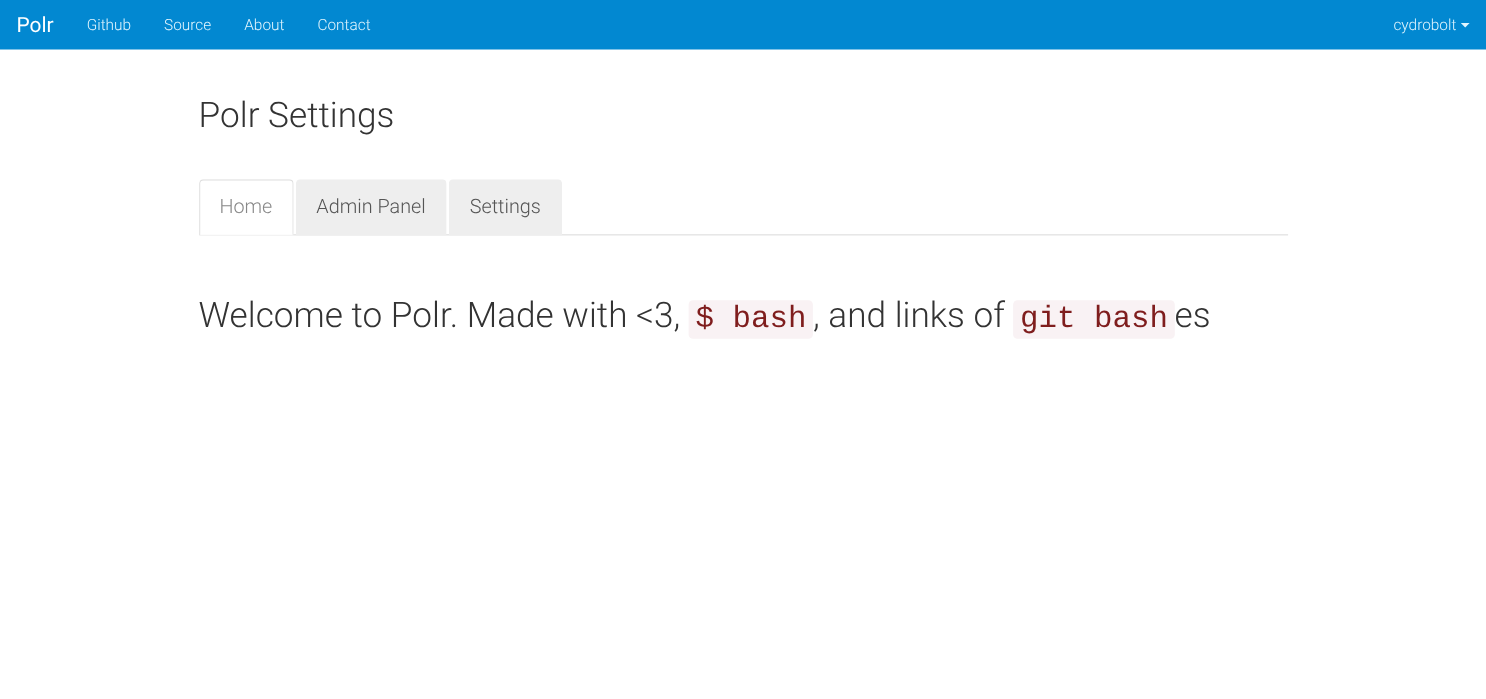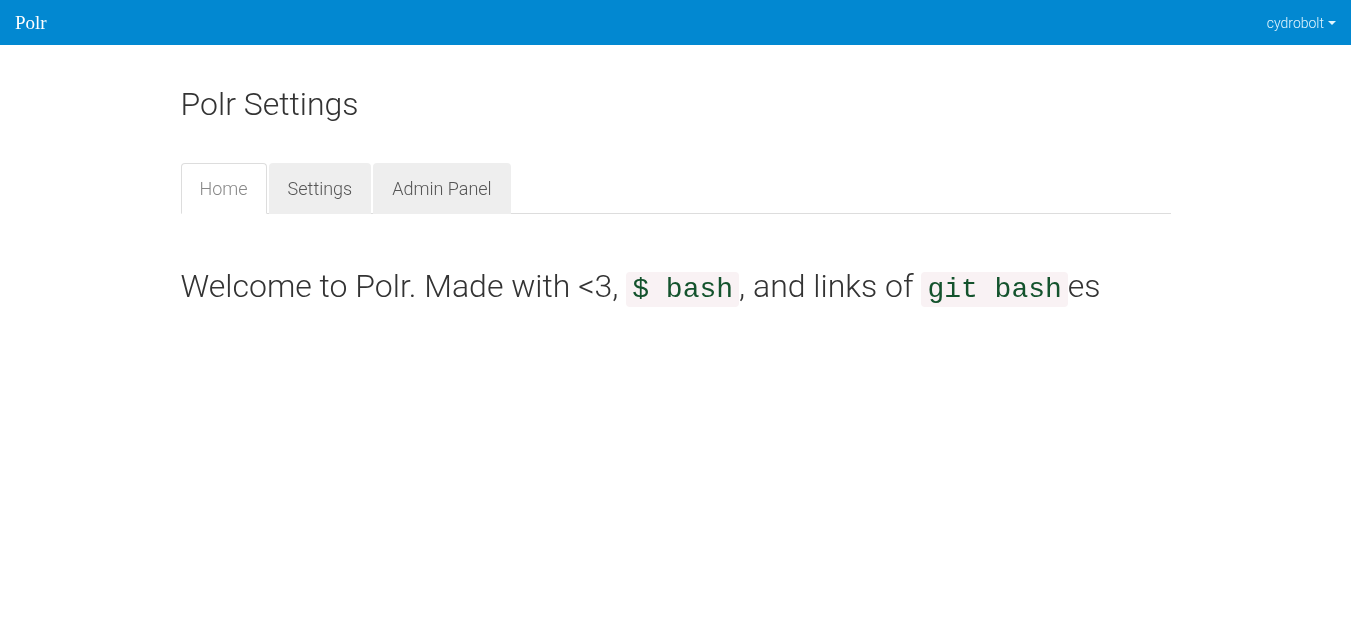--- a/index.html
+++ b/index.html
@@ -17,21 +17,20 @@
       background-color: #0288d1;
       height: 45px;
       display: flex;
       align-items: center;
       padding: 0 15px;
       justify-content: space-between;
     }
     .navbar-left {
       display: flex;
       align-items: center;
-      font-family: Liberation Serif, serif;
     }
     .navbar-brand {
       color: #fff;
       font-size: 19px;
       font-weight: 400;
       text-decoration: none;
       margin-right: 15px;
       padding: 0 0px;
     }
     .navbar-nav {
@@ -108,52 +107,66 @@
     }
     .welcome-text {
       font-size: 32px;
       font-weight: 300;
       color: #333;
       line-height: 1.4;
     }
     .welcome-text code {
       font-family: Menlo, Monaco, Consolas, "Courier New", monospace;
       background-color: #f9f2f4;
-      color: #14532d;
+      color: #7f1d1d;
       padding: 2px 6px;
       border-radius: 4px;
       font-size: 28px;
     }
   </style>
 </head>
 <body>
 
 <nav class="navbar">
   <div class="navbar-left">
     <a href="#" class="navbar-brand">Polr</a>
+    <ul class="navbar-nav">
+      <li>
+          <a href="#">Github</a>
+        </li>
+      <li>
+          <a href="#">Source</a>
+        </li>
+      <li>
+          <a href="#">About</a>
+        </li>
+      <li>
+          <a href="#">Contact</a>
+        </li>
+    </ul>
   </div>
   <div class="navbar-right">
     <a href="#" class="navbar-user">
       <span>cydrobolt</span>
       <span class="caret"></span>
     </a>
   </div>
 </nav>
 
 <div class="container">
   <h1 class="page-title">Polr Settings</h1>
 
   <ul class="nav-tabs">
     <li class="active">
         <a href="#">Home</a>
       </li>
     <li>
-        <a href="#">Settings</a>
+        <a href="#">Admin Panel</a>
       </li>
     <li>
-        <a href="#">Admin Panel</a>
+        <a href="#">Settings</a>
       </li>
   </ul>
 
   <div class="welcome-text">
     <span>Welcome to Polr. Made with &lt;3, </span><code>$ bash</code><span>, and links of </span><code>git bash</code><span>es</span>
   </div>
 </div>
 
 </body></html>

